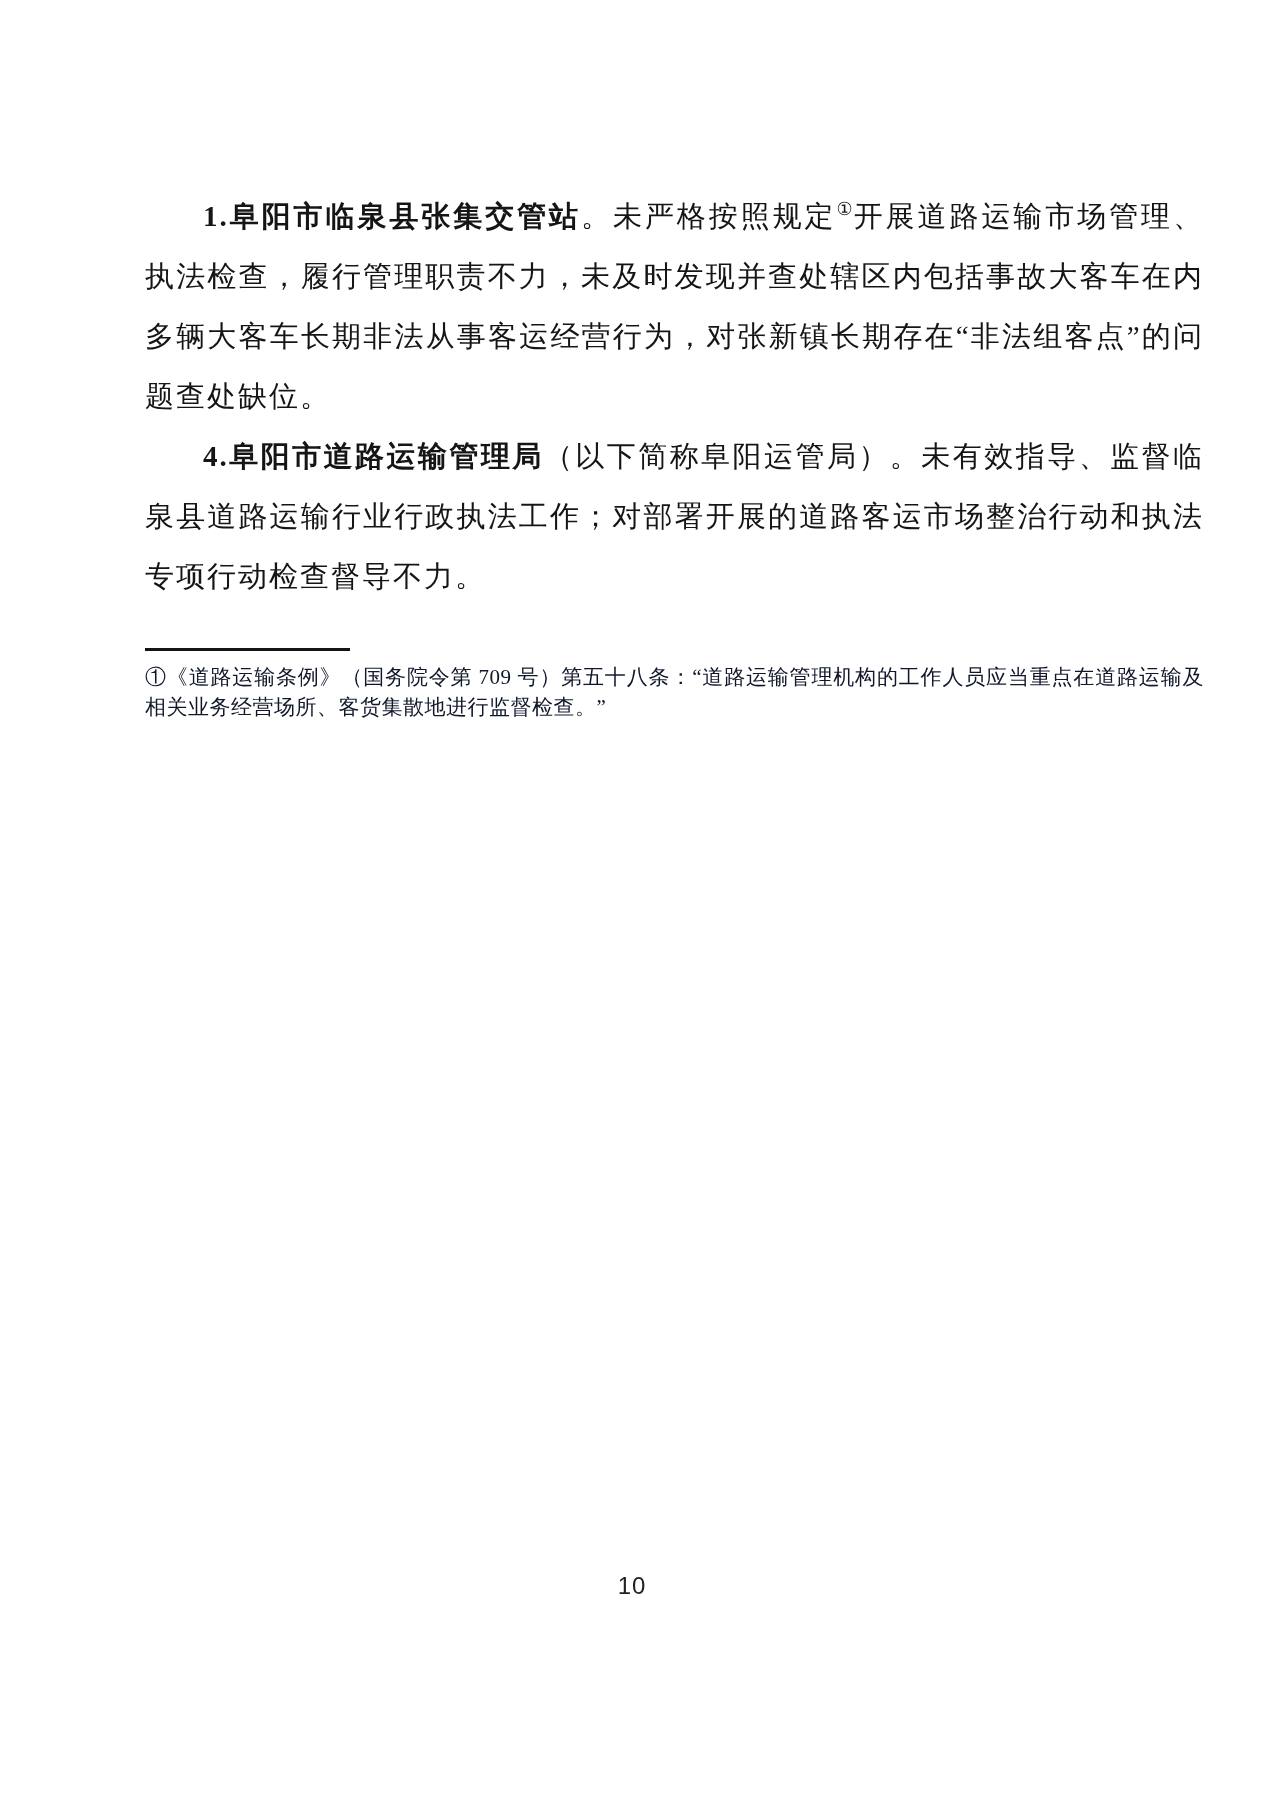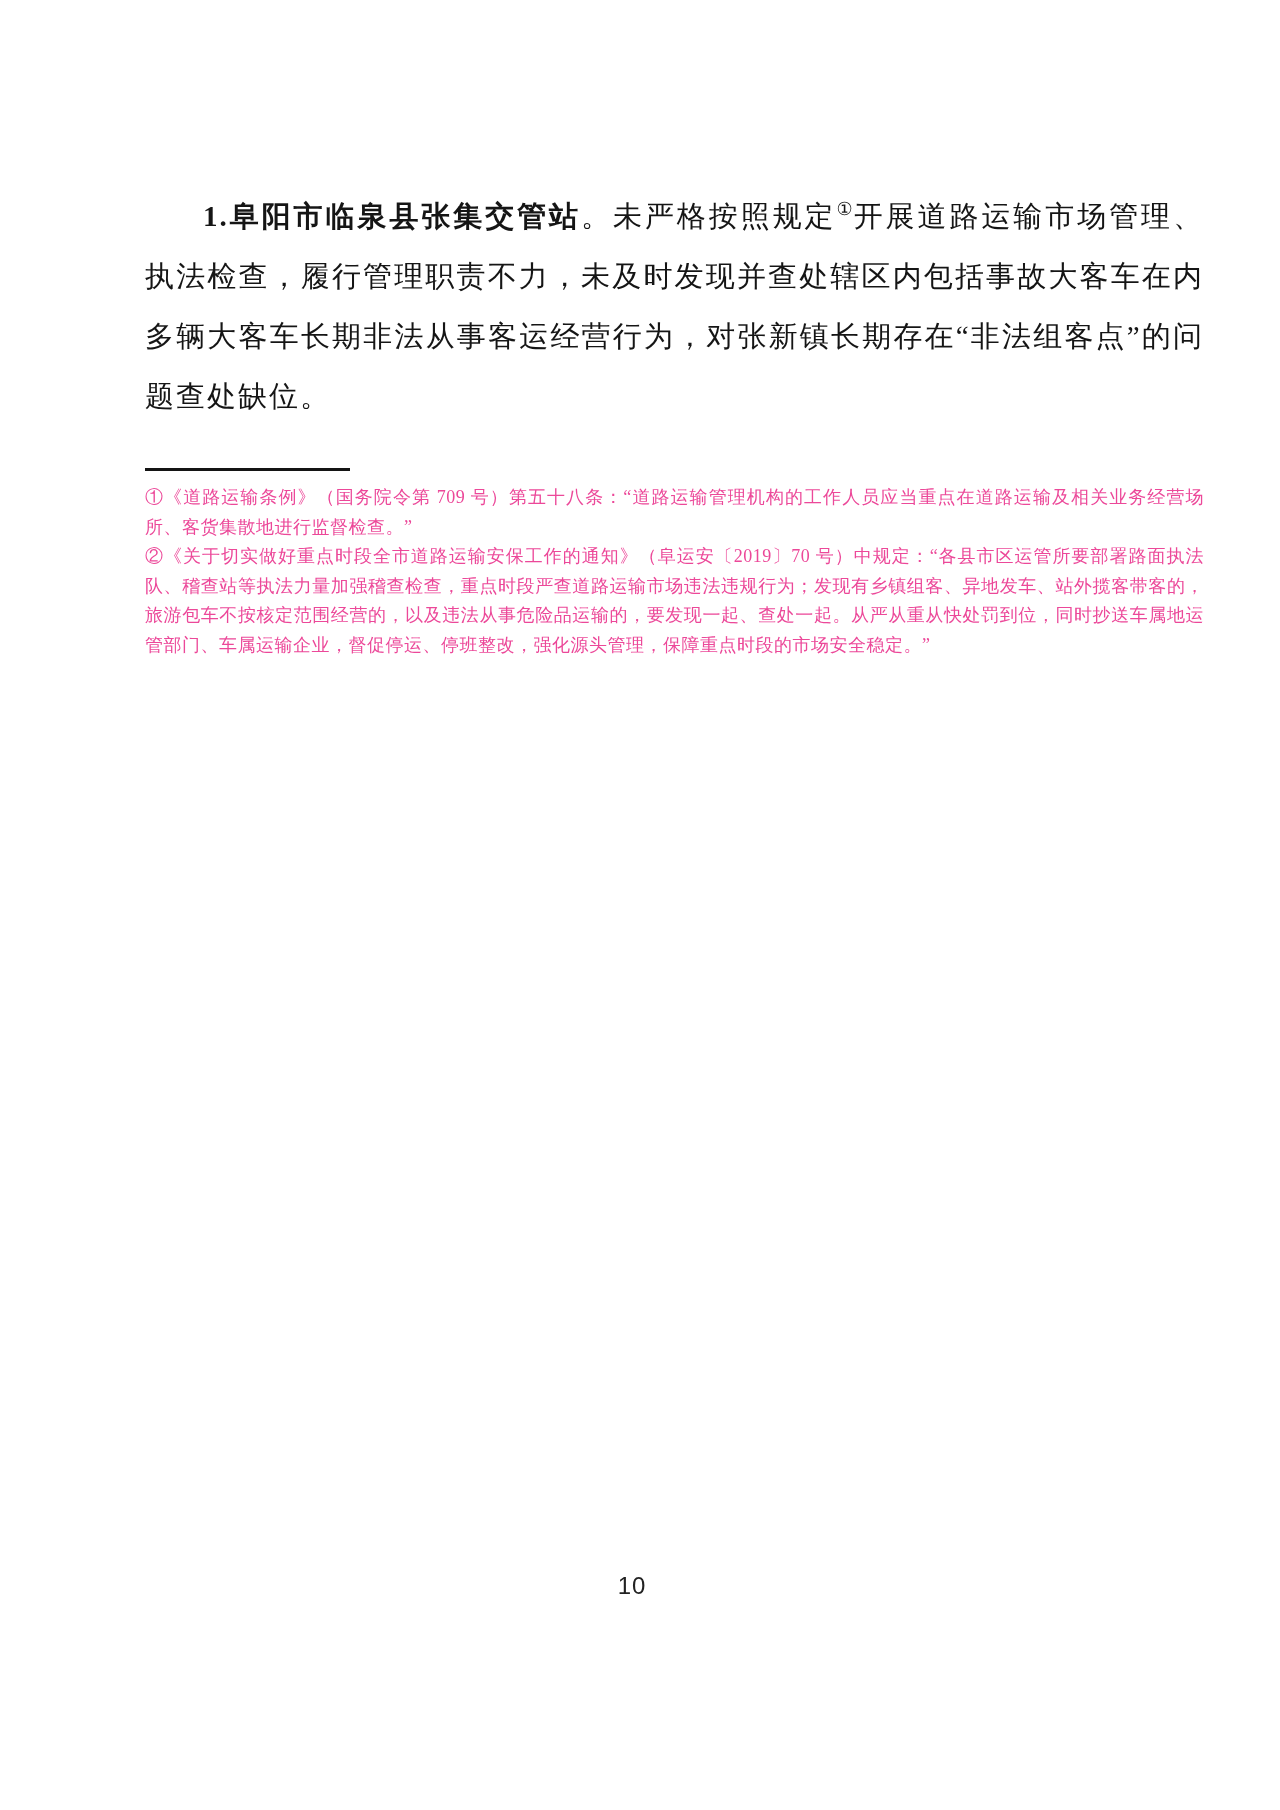--- a/index.html
+++ b/index.html
@@ -39,26 +39,26 @@
     letter-spacing: 0;
   }
   .footnote-sep {
     width: 205px;
     border-top: 3px solid #141414;
     margin-top: 42px;
     margin-bottom: 12px;
   }
   .footnotes p {
     margin: 0;
-    font-size: 18px;
+    font-size: 21px;
     line-height: 29.5px;
     letter-spacing: 0.5px;
     text-align: justify;
     text-justify: inter-character;
-    color: #ec4899;
+    color: #0f172a;
   }
   .page-number {
     position: absolute;
     left: 0;
     right: 16px;
     top: 1572px;
     text-align: center;
     font-size: 24px;
     color: #222222;
     font-family: "Liberation Sans", "DejaVu Sans", sans-serif;
@@ -69,25 +69,25 @@
 <body>
 
 <div class="page">
 
   <div class="body-text">
 
     <p><b>1.阜阳市临泉县张集交管站</b><span>。未严格按照规定</span><sup>①</sup><span>开展道路运输市场管理、执法检查，履行管理职责不力，未及时发现并查处辖区内包括事故大客车在内多辆大客车长期非法从事客运经营行为，对张新镇长期存在“非法组客点”的问题查处缺位。</span></p>
 
 
 
+    <p><b>4.阜阳市道路运输管理局</b><span>（以下简称阜阳运管局）。未有效指导、监督临泉县道路运输行业行政执法工作；对部署开展的道路客运市场整治行动和执法专项行动检查督导不力。</span></p>
 
   </div>
 
   <div class="footnote-sep"></div>
 
   <div class="footnotes">
     <p>①《道路运输条例》（国务院令第 709 号）第五十八条：“道路运输管理机构的工作人员应当重点在道路运输及相关业务经营场所、客货集散地进行监督检查。”</p>
-    <p>②《关于切实做好重点时段全市道路运输安保工作的通知》（阜运安〔2019〕70 号）中规定：“各县市区运管所要部署路面执法队、稽查站等执法力量加强稽查检查，重点时段严查道路运输市场违法违规行为；发现有乡镇组客、异地发车、站外揽客带客的，旅游包车不按核定范围经营的，以及违法从事危险品运输的，要发现一起、查处一起。从严从重从快处罚到位，同时抄送车属地运管部门、车属运输企业，督促停运、停班整改，强化源头管理，保障重点时段的市场安全稳定。”</p>
   </div>
 
   <div class="page-number">10</div>
 
 </div>
 
 </body></html>

